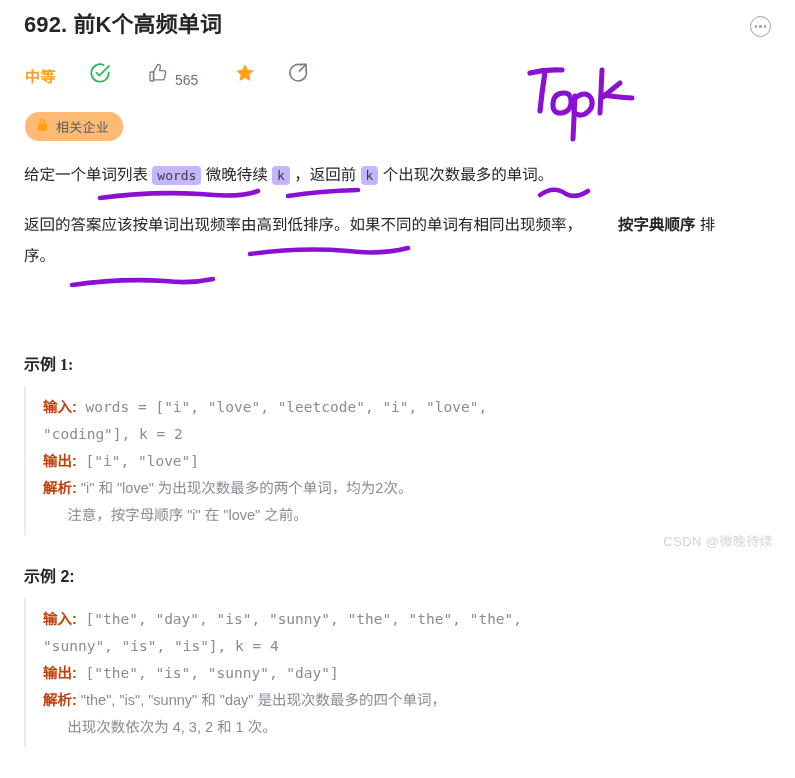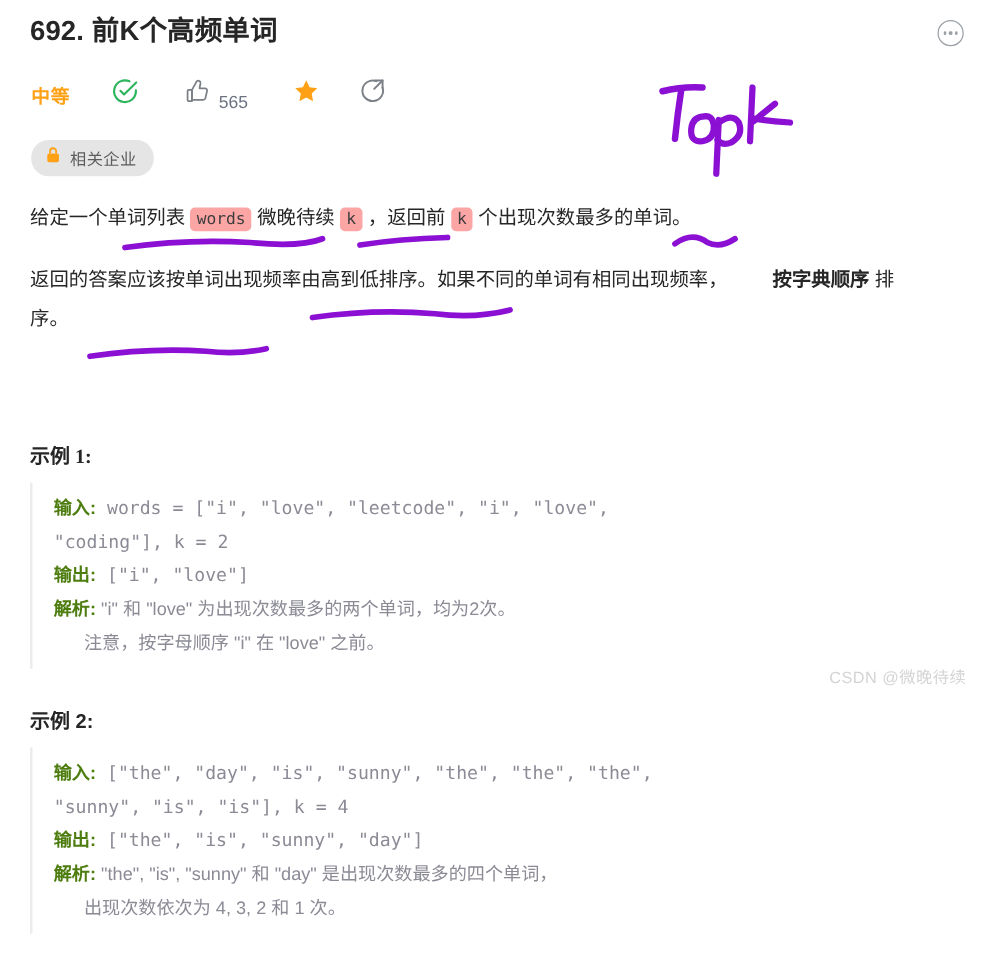--- a/index.html
+++ b/index.html
@@ -97,21 +97,21 @@
     font-family: "Liberation Sans", sans-serif;
   }
 
   
   .company-badge {
     position: absolute;
     left: 25px;
     top: 112px;
     display: inline-flex;
     align-items: center;
-    background: #e5e5e5;
+    background: #fdba74;
     border-radius: 14px;
     padding: 5px 14px 5px 11px;
     box-sizing: border-box;
   }
   .company-badge .label {
     font-size: 13px;
     color: #5c5c5c;
     margin-left: 7px;
     letter-spacing: 0.3px;
   }
@@ -133,21 +133,21 @@
     top: 159px;
     width: 700px;
     font-size: 15.5px;
     line-height: 31px;
     color: #262626;
   }
   .desc p { margin: 0 0 9px 0; }
   code.inline {
     font-family: "DejaVu Sans Mono", "Liberation Mono", monospace;
     font-size: 13px;
-    background: #fca5a5;
+    background: #c4b5fd;
     border-radius: 4px;
     padding: 2px 5px;
     color: #3d3d3d;
   }
   .desc b { font-weight: 700; margin-left: 36px; }
 
   
   .ul-layer {
     position: absolute;
     left: 0; top: 0;
@@ -176,21 +176,21 @@
     font-family: "DejaVu Sans Mono", "Liberation Mono", monospace;
     font-size: 14.5px;
     line-height: 27px;
     color: #8b8b96;
     white-space: pre-wrap;
   }
   #ex1-code { top: 386px; }
   #ex2-code { top: 598px; }
   .code-block .k {
     font-weight: 700;
-    color: #4d7c0f;
+    color: #c2410c;
     font-family: "Liberation Sans", "DejaVu Sans", sans-serif;
     font-size: 14.5px;
   }
   .code-block .cn {
     color: #8b8b96;
     font-family: "Liberation Sans", "DejaVu Sans", sans-serif;
   }
 
   
   .watermark {

